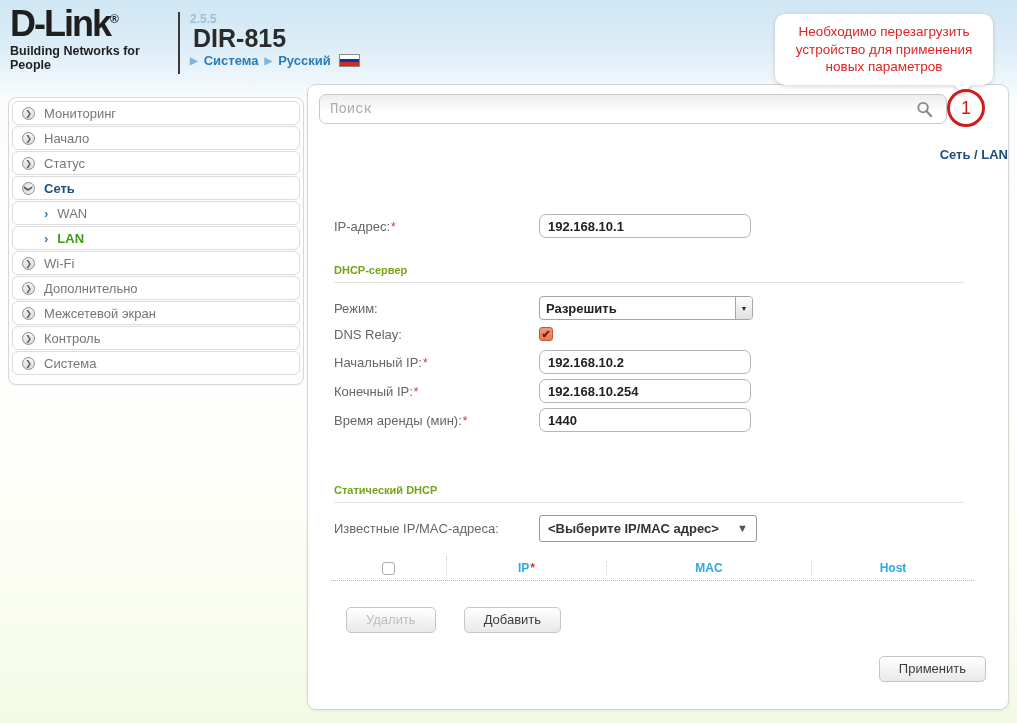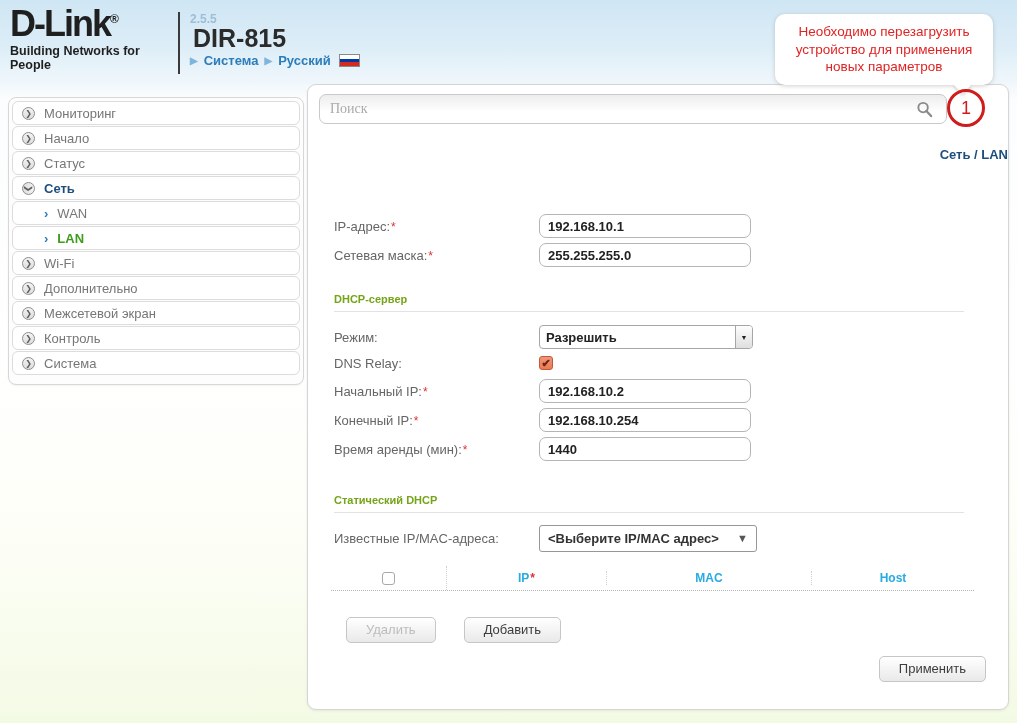--- a/index.html
+++ b/index.html
@@ -50,21 +50,21 @@
   .side-sub { padding-left:31px; }
   .sub-arrow { color:#2b7cba; font-weight:700; font-size:13px; }
   .side-sub.active-page { color:#3f9c1c; font-weight:700; }
 
   
   .panel { position:absolute; left:307px; top:84px; width:702px; height:626px; background:#fff;
            border:1px solid #d5d5d5; border-radius:9px; box-shadow:0 1px 3px rgba(0,0,0,.07); }
   .search-row { position:relative; margin:9px 11px 0 11px; height:30px; }
   .search-input { width:628px; height:30px; border:1px solid #c9c9c9; border-radius:7px;
            background:linear-gradient(#ededed,#ffffff 60%); padding:0 34px 0 10px; font-size:14px;
-           color:#333; font-family:Liberation Serif, serif; outline:none; }
+           color:#333; font-family:Liberation Mono, monospace; outline:none; }
   .search-input::placeholder { color:#ababab; }
   .search-ic { position:absolute; right:64px; top:7px; width:17px; height:17px; cursor:pointer; }
 
   .page-title { margin:23px 0 0 26px; font-size:13px; font-weight:700; color:#1d4e7d;text-align:right; }
 
   .form-rows { margin-top:52px; }
   .frow { display:flex; align-items:center; margin:0 0 5px 26px; height:24px; }
   .frow label { width:205px; min-width:205px; font-size:13px; color:#666; }
   .req { color:#e03030; font-size:12px; margin-left:1px; }
   .tinput { width:212px; height:24px; border:1px solid #b5b5b5; border-radius:7px; padding:0 8px;
@@ -191,24 +191,20 @@
       </svg>
     </div>
 
     <div class="page-title">Сеть /  LAN</div>
 
     <div class="form-rows">
       <div class="frow">
         <label><span>IP-адрес:</span><span class="req">*</span></label>
         <input class="tinput" type="text" value="192.168.10.1" style="">
       </div>
-      <div class="frow">
-        <label><span>Сетевая маска:</span><span class="req">*</span></label>
-        <input class="tinput" type="text" value="255.255.255.0" style="">
-      </div>
     </div>
 
     <div class="sect-head">DHCP-сервер</div>
 
     <div class="frow">
       <label>Режим:</label>
       <div class="sel">
         <span class="sel-text">Разрешить</span>
         <span class="sel-btn">▼</span>
       </div>
@@ -225,21 +221,21 @@
     </div>
     <div class="frow">
       <label><span>Конечный IP:</span><span class="req">*</span></label>
       <input class="tinput" type="text" value="192.168.10.254" style="">
     </div>
     <div class="frow">
       <label><span>Время аренды (мин):</span><span class="req">*</span></label>
       <input class="tinput" type="text" value="1440" style="">
     </div>
 
-    <div class="sect-head" style="margin-top:33px;">Статический DHCP</div>
+    <div class="sect-head" style="margin-top:52px;">Статический DHCP</div>
 
     <div class="frow">
       <label>Известные IP/MAC-адреса:</label>
       <div class="combo">
         <span>&lt;Выберите IP/MAC адрес&gt;</span>
         <span class="combo-arrow">▼</span>
       </div>
     </div>
 
     <div class="static-table">

